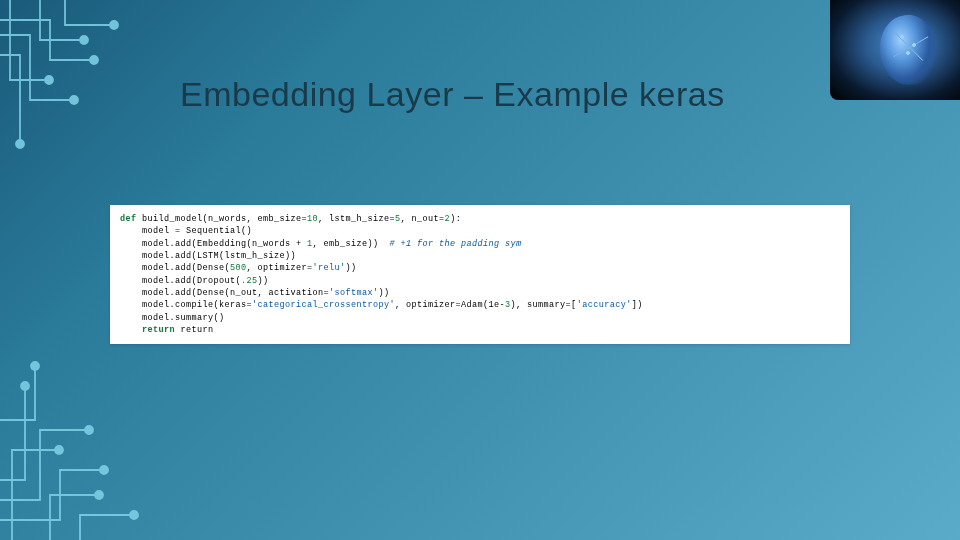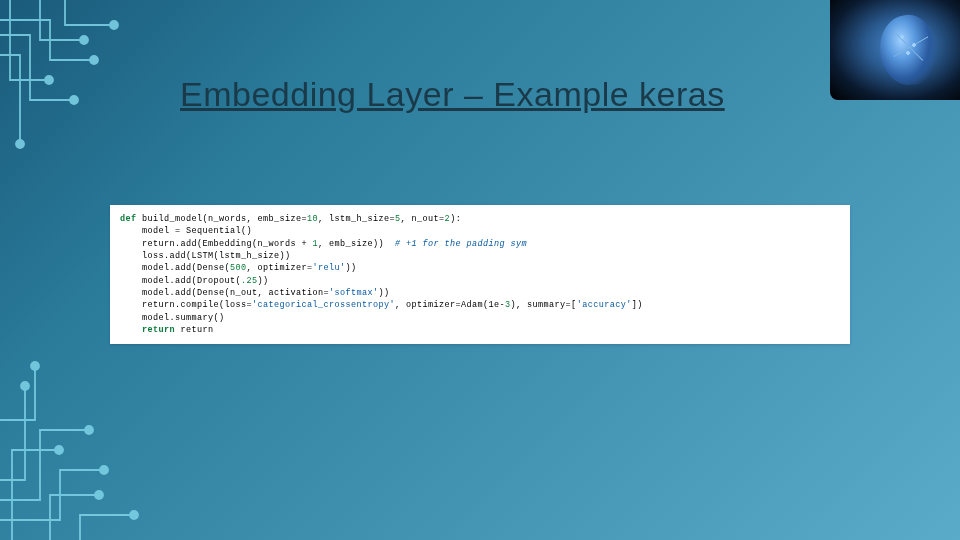--- a/index.html
+++ b/index.html
@@ -71,21 +71,20 @@
   
   .title {
     position: absolute;
     top: 75px;
     left: 180px;
     right: 140px;
     font-size: 34px;
     font-weight: 400;
     color: #1a3a4a;
     letter-spacing: 0.5px;
-    text-decoration: underline;
   }
   
   .code-block {
     position: absolute;
     top: 205px;
     left: 110px;
     width: 740px;
     background: #ffffff;
     padding: 8px 10px;
     font-family: "Courier New", monospace;
@@ -144,23 +143,23 @@
     </g>
   </svg>
 
   <div class="head-img"></div>
 
   <h1 class="title">Embedding Layer – Example keras</h1>
 
   <div class="code-block">
 <pre><span class="kw">def</span><span> build_model(n_words, emb_size=</span><span class="num">10</span><span>, lstm_h_size=</span><span class="num">5</span><span>, n_out=</span><span class="num">2</span><span>):</span>
 <span>    model = Sequential()</span>
-<span>    return.add(Embedding(n_words + </span><span class="num">1</span><span>, emb_size))  </span><span class="cmt"># +1 for the padding sym</span>
-<span>    loss.add(LSTM(lstm_h_size))</span>
+<span>    model.add(Embedding(n_words + </span><span class="num">1</span><span>, emb_size))  </span><span class="cmt"># +1 for the padding sym</span>
+<span>    model.add(LSTM(lstm_h_size))</span>
 <span>    model.add(Dense(</span><span class="num">500</span><span>, optimizer=</span><span class="str">'relu'</span><span>))</span>
 <span>    model.add(Dropout(</span><span class="num">.25</span><span>))</span>
 <span>    model.add(Dense(n_out, activation=</span><span class="str">'softmax'</span><span>))</span>
-<span>    return.compile(loss=</span><span class="str">'categorical_crossentropy'</span><span>, optimizer=Adam(1e-</span><span class="num">3</span><span>), summary=[</span><span class="str">'accuracy'</span><span>])</span>
+<span>    model.compile(keras=</span><span class="str">'categorical_crossentropy'</span><span>, optimizer=Adam(1e-</span><span class="num">3</span><span>), summary=[</span><span class="str">'accuracy'</span><span>])</span>
 <span>    model.summary()</span>
 <span>    </span><span class="kw">return</span><span> return</span></pre>
   </div>
 
 </div>
 
 </body></html>

